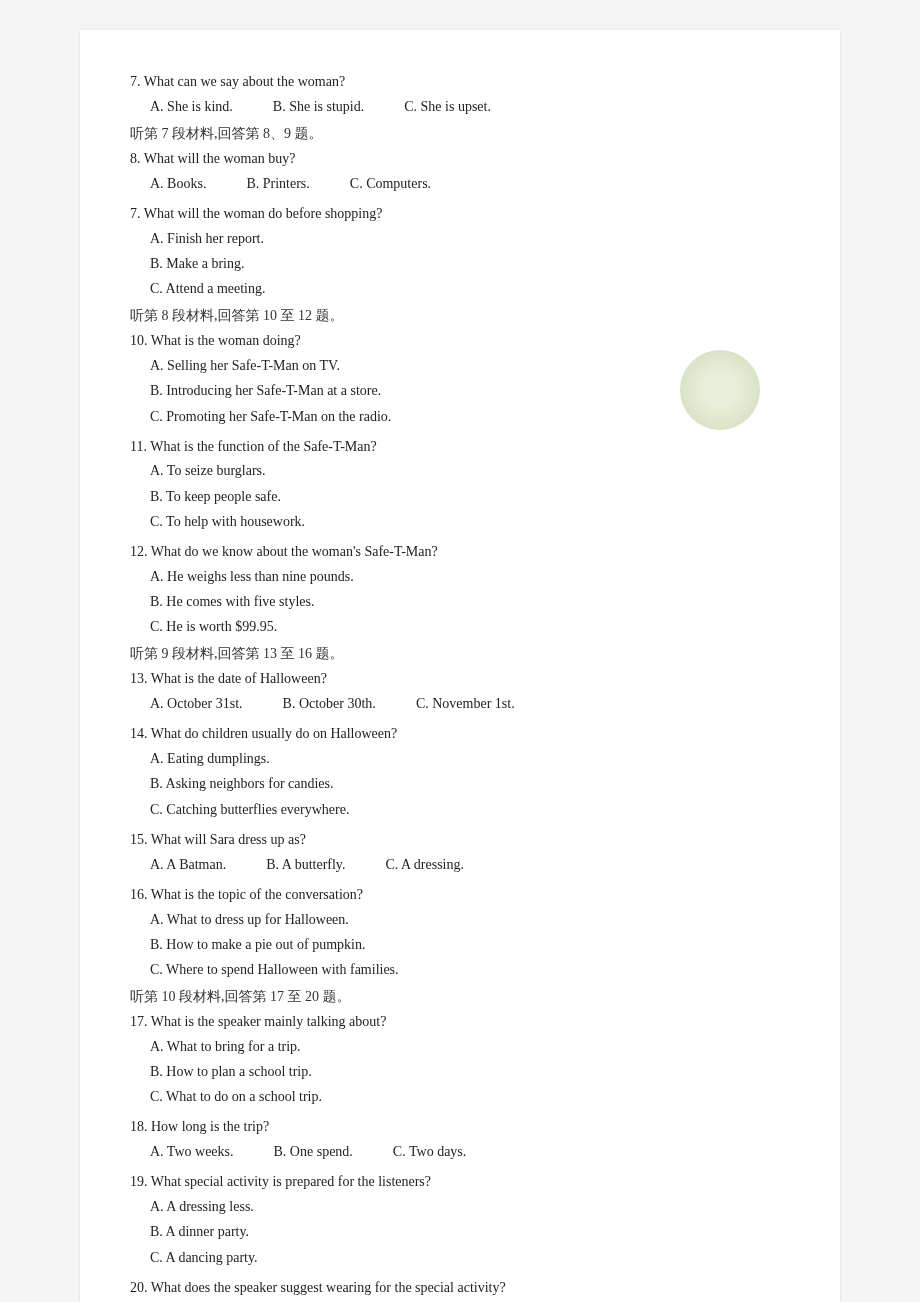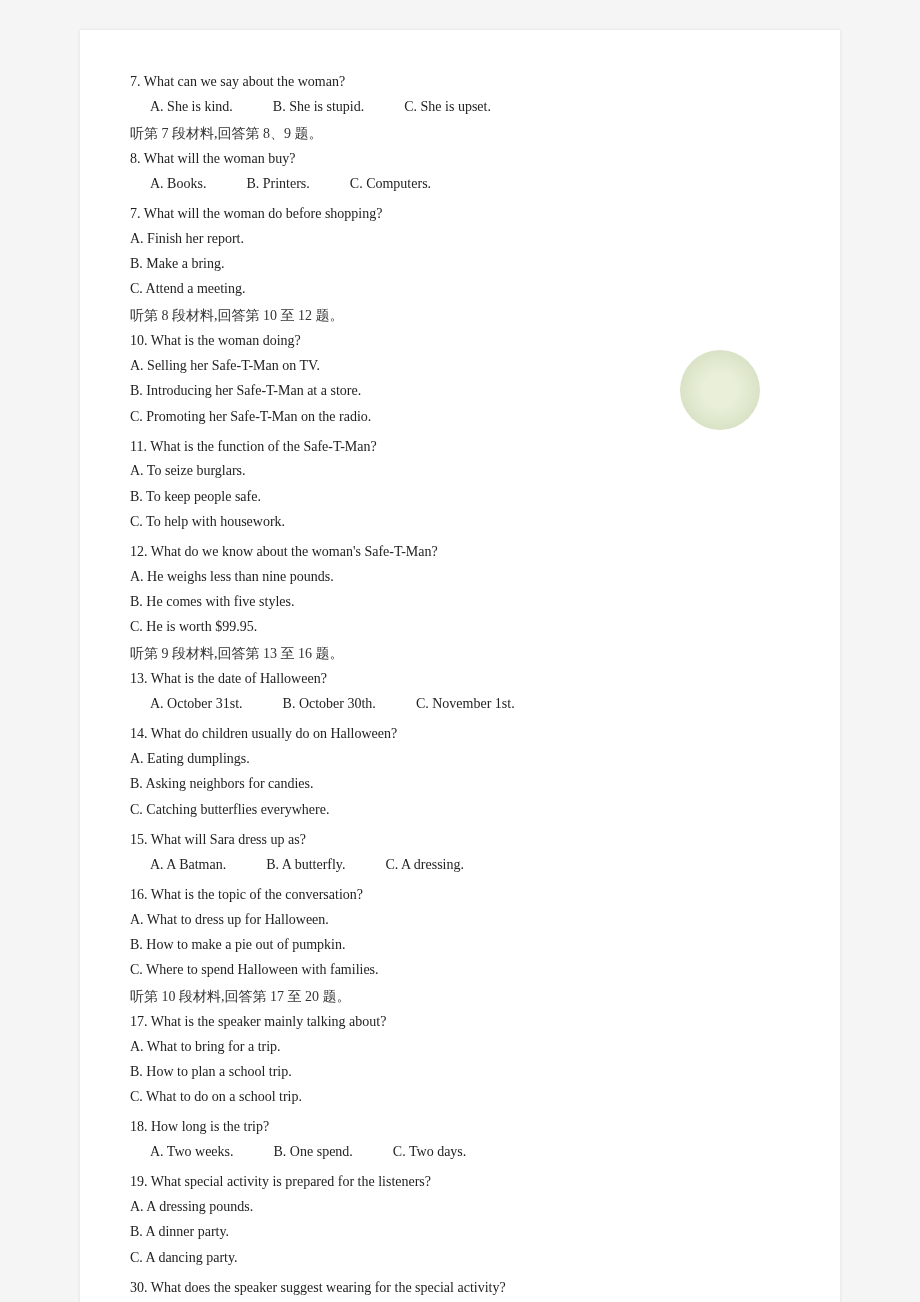--- a/index.html
+++ b/index.html
@@ -30,20 +30,21 @@
       min-height: 1180px;
       position: relative;
       top: 30px;
       box-shadow: 0 0 3px rgba(0,0,0,0.1);
     }
     .question-block {
       margin-bottom: 6px;
       line-height: 1.7;
     }
     .options-line {
+      margin-left: 20px;
       line-height: 1.8;
     }
     .options-inline {
       margin-left: 20px;
       line-height: 1.8;
       display: flex;
       gap: 40px;
       text-align: right;
     }
     .section-header {
@@ -150,26 +151,26 @@
         <div class="question-block">
           <div>18. How long is the trip?</div>
           <div class="options-inline">
             <span>A. Two weeks.</span>
             <span>B. One spend.</span>
             <span>C. Two days.</span>
           </div>
         </div>
         <div class="question-block">
           <div>19. What special activity is prepared for the listeners?</div>
-          <div class="options-line">A. A dressing pounds.</div>
+          <div class="options-line">A. A dressing less.</div>
           <div class="options-line">B. A dinner party.</div>
           <div class="options-line">C. A dancing party.</div>
         </div>
         <div class="question-block">
-          <div>30. What does the speaker suggest wearing for the special activity?</div>
+          <div>20. What does the speaker suggest wearing for the special activity?</div>
           <div class="options-line">A. Warm clothes.</div>
         </div>
       </div>
 
     <div class="decoration-img"></div>
 
   </div>
 </div>
 
 </body></html>

